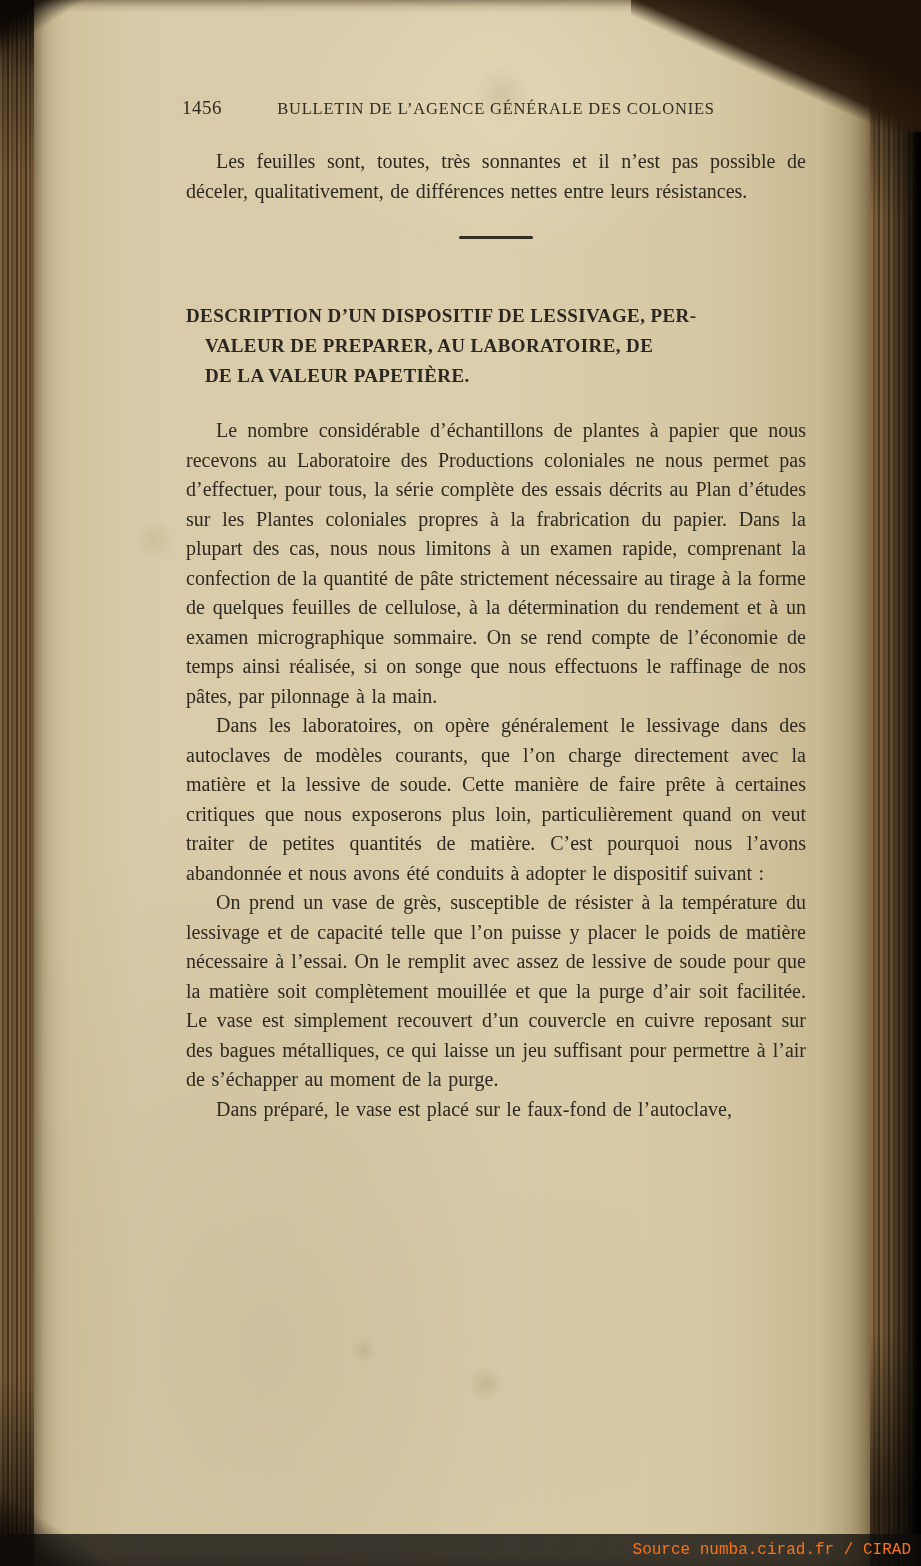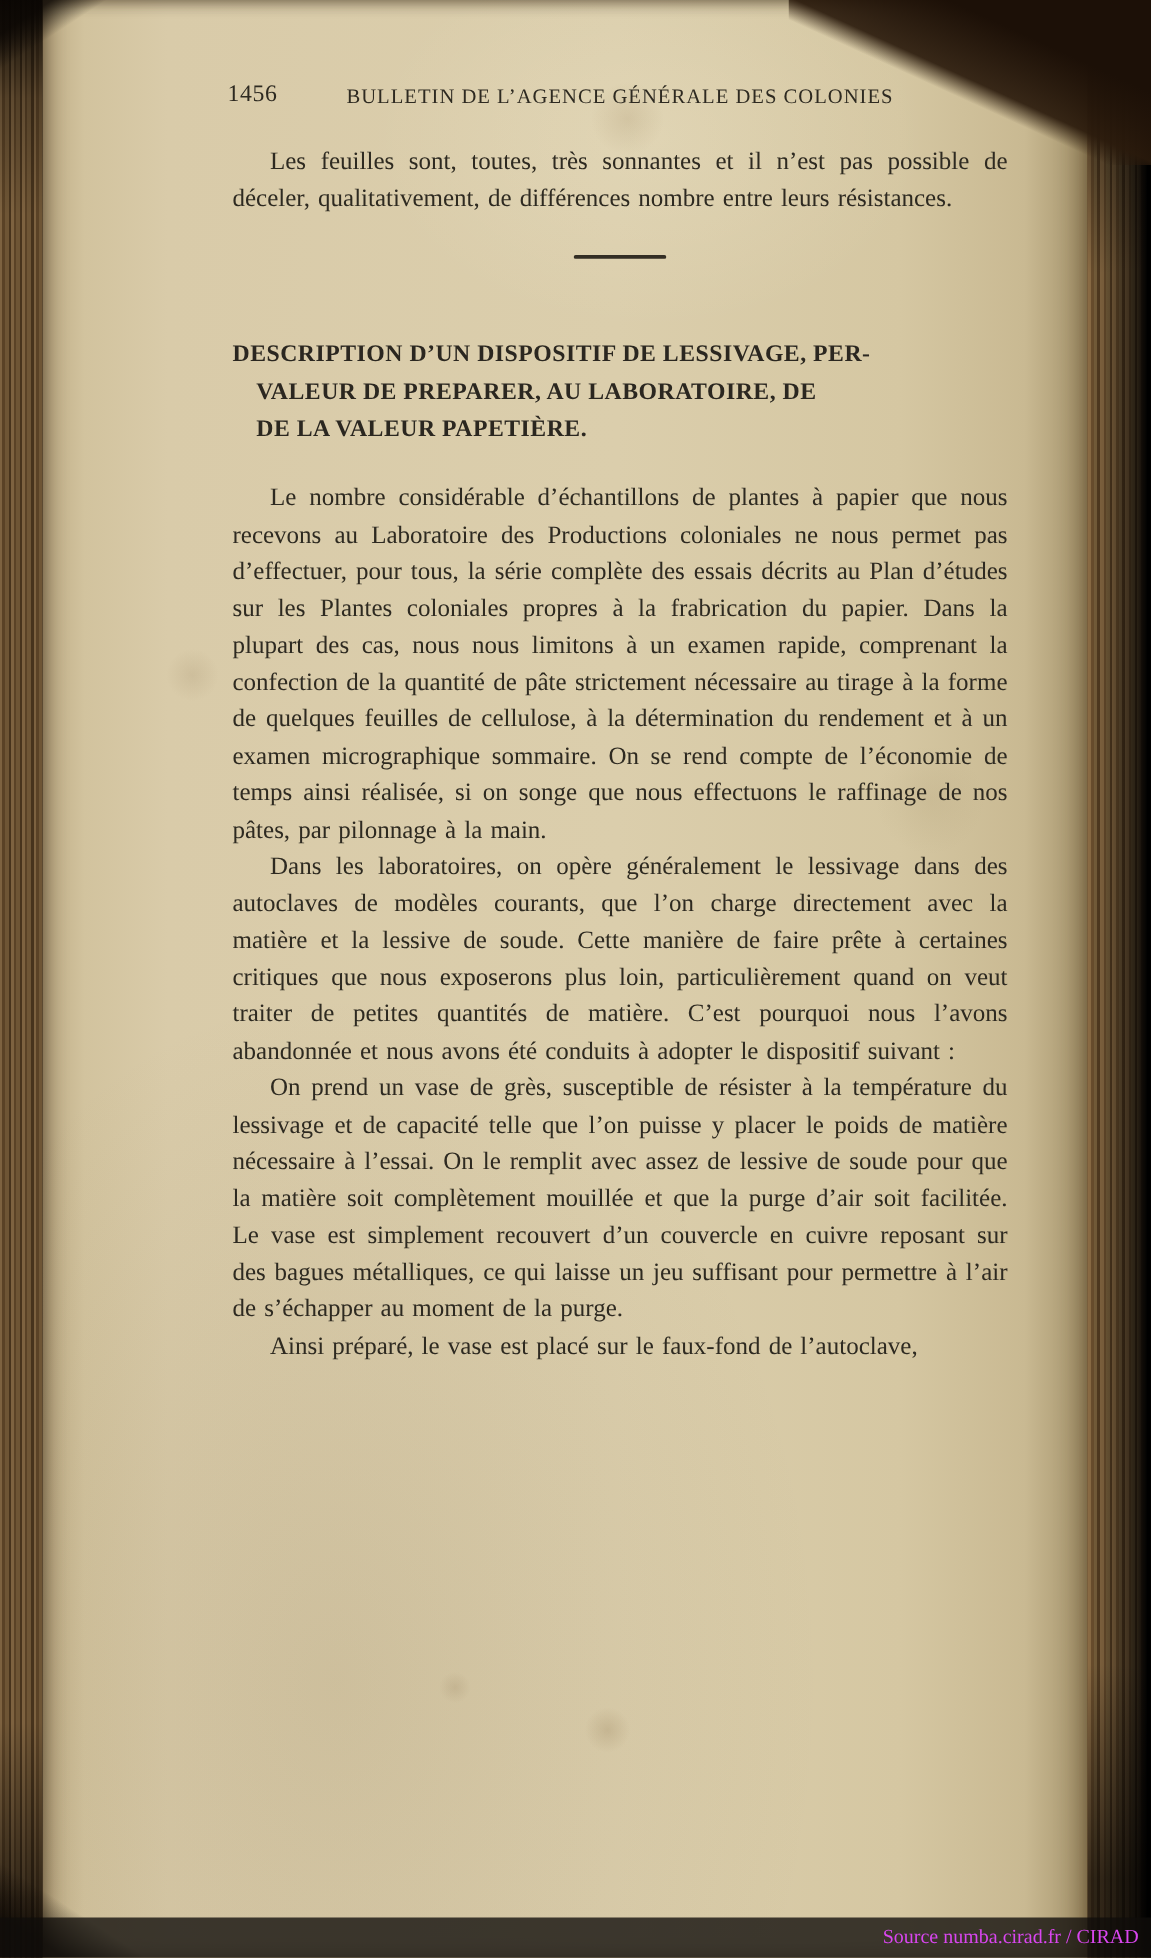--- a/index.html
+++ b/index.html
@@ -61,21 +61,21 @@
     background: linear-gradient(to top left, rgba(10,6,3,0) 55%, rgba(10,6,3,0.8) 78%);
   }
   .corner-bl {
     position:absolute; bottom:0; left:0; width:130px; height:85px; z-index:3; pointer-events:none;
     background: linear-gradient(to bottom left, rgba(10,6,3,0) 55%, rgba(10,6,3,0.7) 80%);
   }
   
   .content {
     position:absolute; left:152px; top:0; width:620px;
     color:#2e2a21; z-index:1;
-    padding-top:65px;
+    padding-top:97px;
   }
   .page-header {
     position:relative; height:24px;
     font-size:17px; letter-spacing:0.5px;
   }
   .page-number { position:absolute; left:-4px; top:0; font-size:19px; }
   .journal-title {
     position:absolute; left:50%; top:2px; transform:translateX(-50%);
     white-space:nowrap; font-size:16.5px; letter-spacing:0.8px;text-align:right;
   }
@@ -96,54 +96,54 @@
   }
   .section-heading .h-line { padding-left:19px; }
   .section-heading .h-line:first-child { padding-left:0; }
   .body-block { margin-top:25px; }
   
   .watermark {
     position:absolute; left:0; right:0; bottom:0; height:32px; z-index:5;
     background:rgba(15,13,10,0.78);
     display:flex; align-items:center; justify-content:flex-end;
     padding-right:10px;
-    font-family:Liberation Serif, serif;
-    font-size:16px; color:#d946ef;
+    font-family:Liberation Mono, monospace;
+    font-size:16px; color:#f97316;
   }
 </style>
 </head>
 <body>
 
 <div class="scan">
 
   <div class="paper">
     <div class="content">
 
       <div class="page-header">
         <span class="page-number">1456</span>
         <span class="journal-title">BULLETIN DE L’AGENCE GÉNÉRALE DES COLONIES</span>
       </div>
 
       <div class="intro">
-        <p class="para">Les feuilles sont, toutes, très sonnantes et il n’est pas possible de déceler, qualitativement, de différences nombre entre leurs résistances.</p>
+        <p class="para">Les feuilles sont, toutes, très sonnantes et il n’est pas possible de déceler, qualitativement, de différences nettes entre leurs résistances.</p>
       </div>
 
       <div class="divider"></div>
 
       <div class="section-heading">
         <div class="h-line">DESCRIPTION D’UN DISPOSITIF DE LESSIVAGE, PER-</div>
         <div class="h-line">VALEUR DE PREPARER, AU LABORATOIRE, DE</div>
         <div class="h-line">DE LA VALEUR PAPETIÈRE.</div>
       </div>
 
       <div class="body-block">
         <p class="para">Le nombre considérable d’échantillons de plantes à papier que nous recevons au Laboratoire des Productions coloniales ne nous permet pas d’effectuer, pour tous, la série complète des essais décrits au Plan d’études sur les Plantes coloniales propres à la frabrication du papier. Dans la plupart des cas, nous nous limitons à un examen rapide, comprenant la confection de la quantité de pâte strictement nécessaire au tirage à la forme de quelques feuilles de cellulose, à la détermination du rendement et à un examen micrographique sommaire. On se rend compte de l’économie de temps ainsi réalisée, si on songe que nous effectuons le raffinage de nos pâtes, par pilonnage à la main.</p>
         <p class="para">Dans les laboratoires, on opère généralement le lessivage dans des autoclaves de modèles courants, que l’on charge directement avec la matière et la lessive de soude. Cette manière de faire prête à certaines critiques que nous exposerons plus loin, particulièrement quand on veut traiter de petites quantités de matière. C’est pourquoi nous l’avons abandonnée et nous avons été conduits à adopter le dispositif suivant :</p>
         <p class="para">On prend un vase de grès, susceptible de résister à la température du lessivage et de capacité telle que l’on puisse y placer le poids de matière nécessaire à l’essai. On le remplit avec assez de lessive de soude pour que la matière soit complètement mouillée et que la purge d’air soit facilitée. Le vase est simplement recouvert d’un couvercle en cuivre reposant sur des bagues métalliques, ce qui laisse un jeu suffisant pour permettre à l’air de s’échapper au moment de la purge.</p>
-        <p class="para">Ainsi préparé, le vase est placé sur le faux-fond de l’autoclave,</p>
+        <p class="para">Dans préparé, le vase est placé sur le faux-fond de l’autoclave,</p>
       </div>
 
     </div>
   </div>
 
   <div class="edge-left"></div>
   <div class="edge-right"></div>
   <div class="corner-tr"></div>
   <div class="corner-tl"></div>
   <div class="corner-bl"></div>

